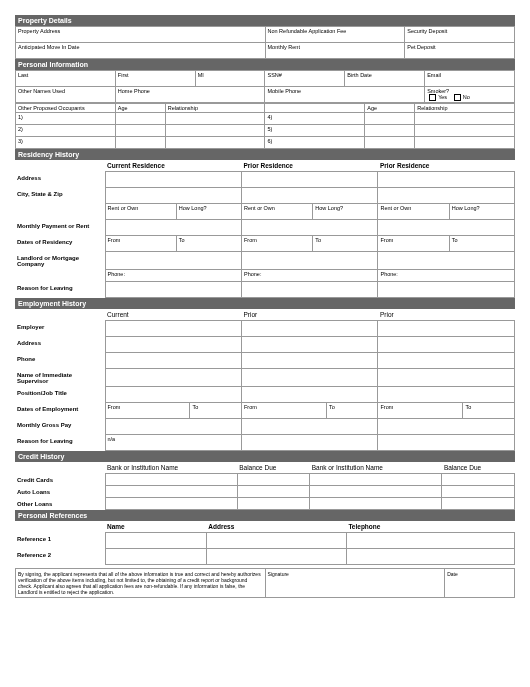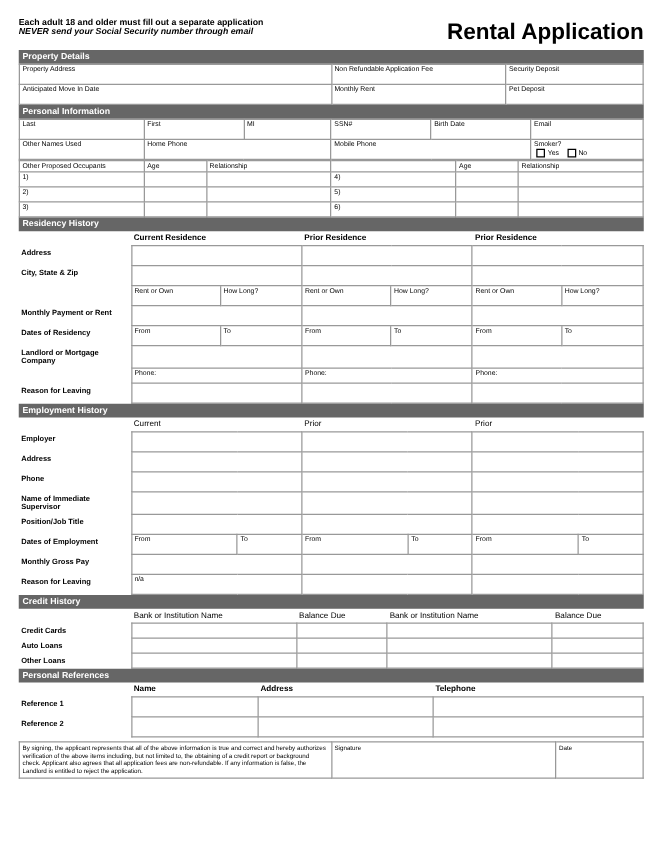--- a/index.html
+++ b/index.html
@@ -19,27 +19,20 @@
   .row-label { border: none; font-weight: bold; font-size: 6px; padding: 3px 2px; width: 90px; }
   .no-border { border: none; }
   .col-head { font-weight: bold; font-size: 6.5px; border: none; padding: 2px 2px; }
   .footer-row td { font-size: 5px; vertical-align: top; padding: 2px; }
   .checkbox { display: inline-block; width: 7px; height: 7px; border: 1px solid #000; vertical-align: middle; margin: 0 2px; }
 </style>
 </head>
 <body>
 <div class="page">
 
-<div class="header">
-  <div class="header-left">
-    <div class="bold">Each adult 18 and older must fill out a separate application</div>
-    <div class="italic">NEVER send your Social Security number through email</div>
-  </div>
-  <div class="title">Rental Application</div>
-</div>
 
 <div class="section-bar">Property Details</div>
 <table>
   <tbody>
         <tr>
     <td class="med" style="width:50%">Property Address</td>
     <td style="width:28%">Non Refundable Application Fee</td>
     <td>Security Deposit</td>
   </tr>
   <tr>

